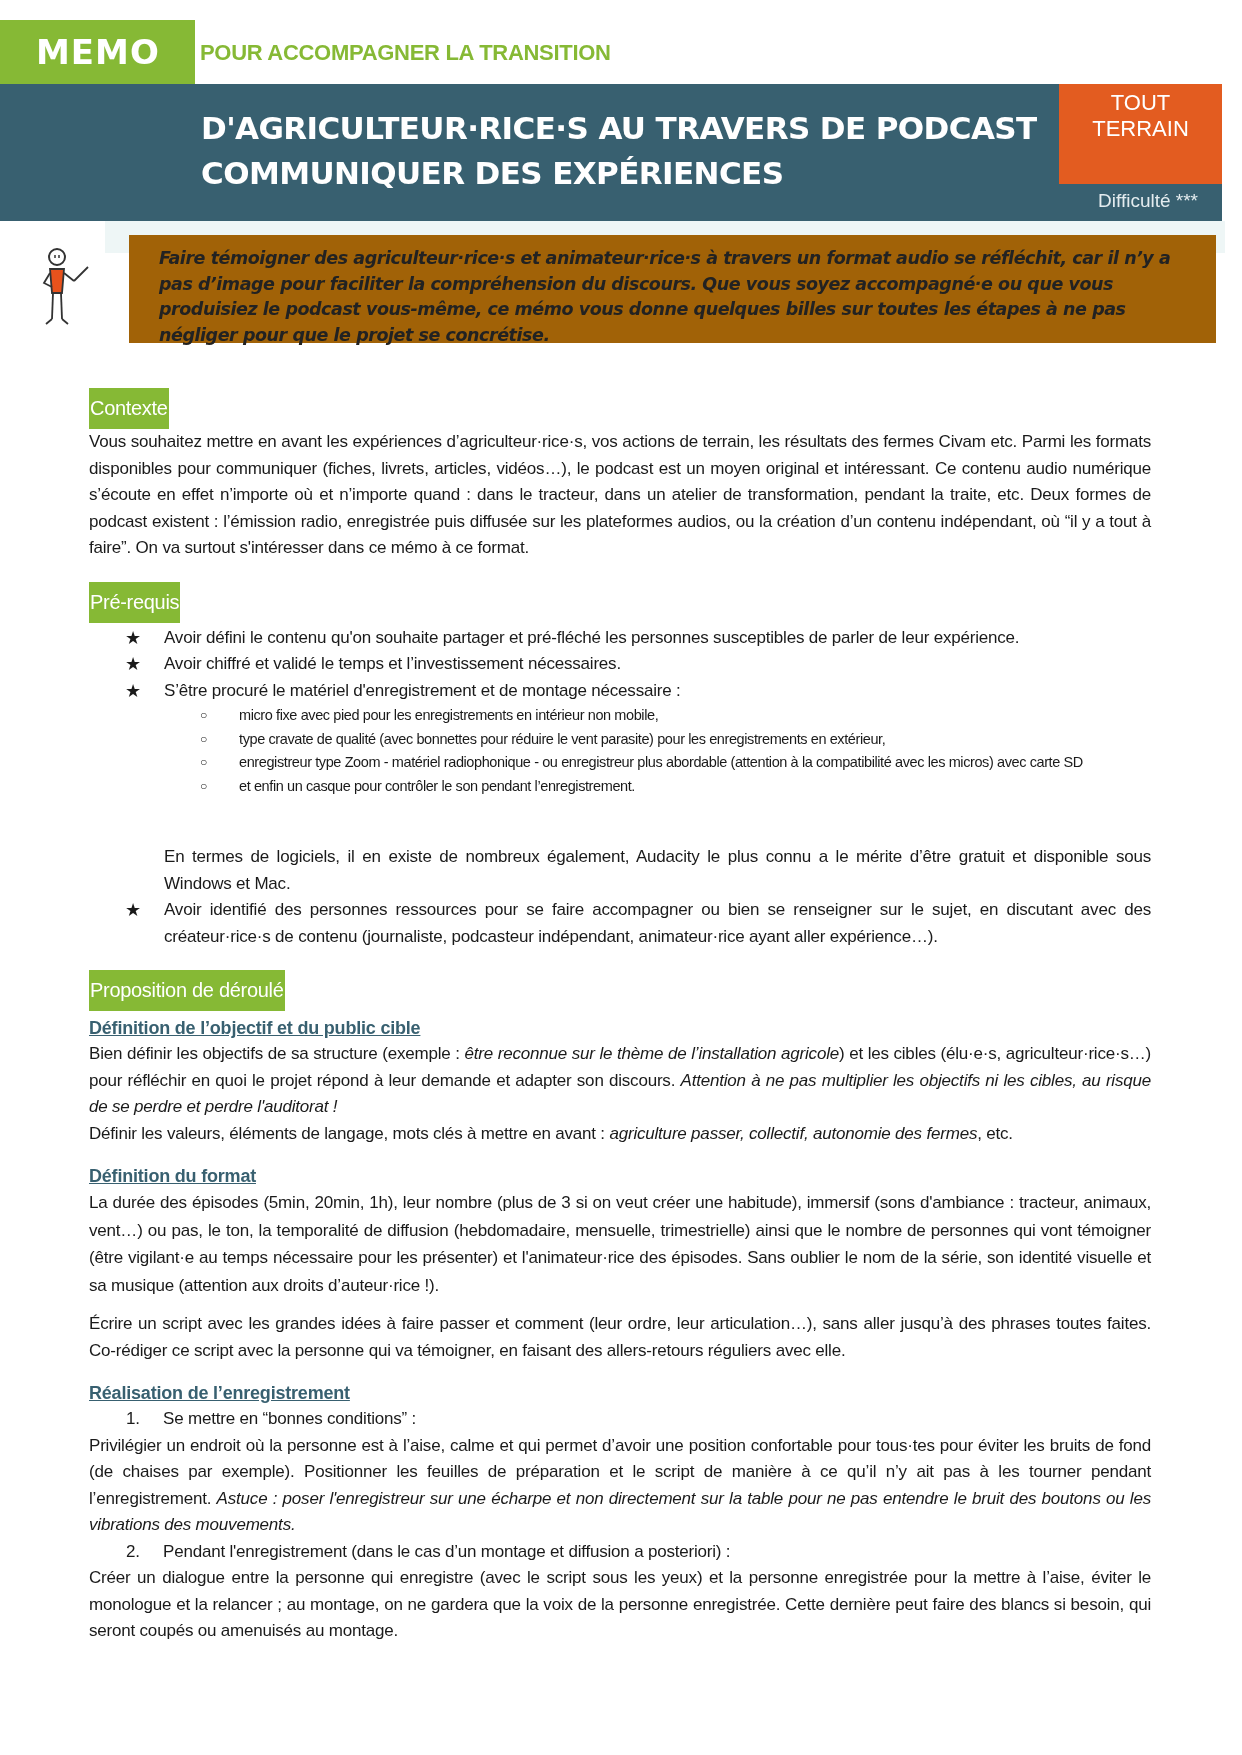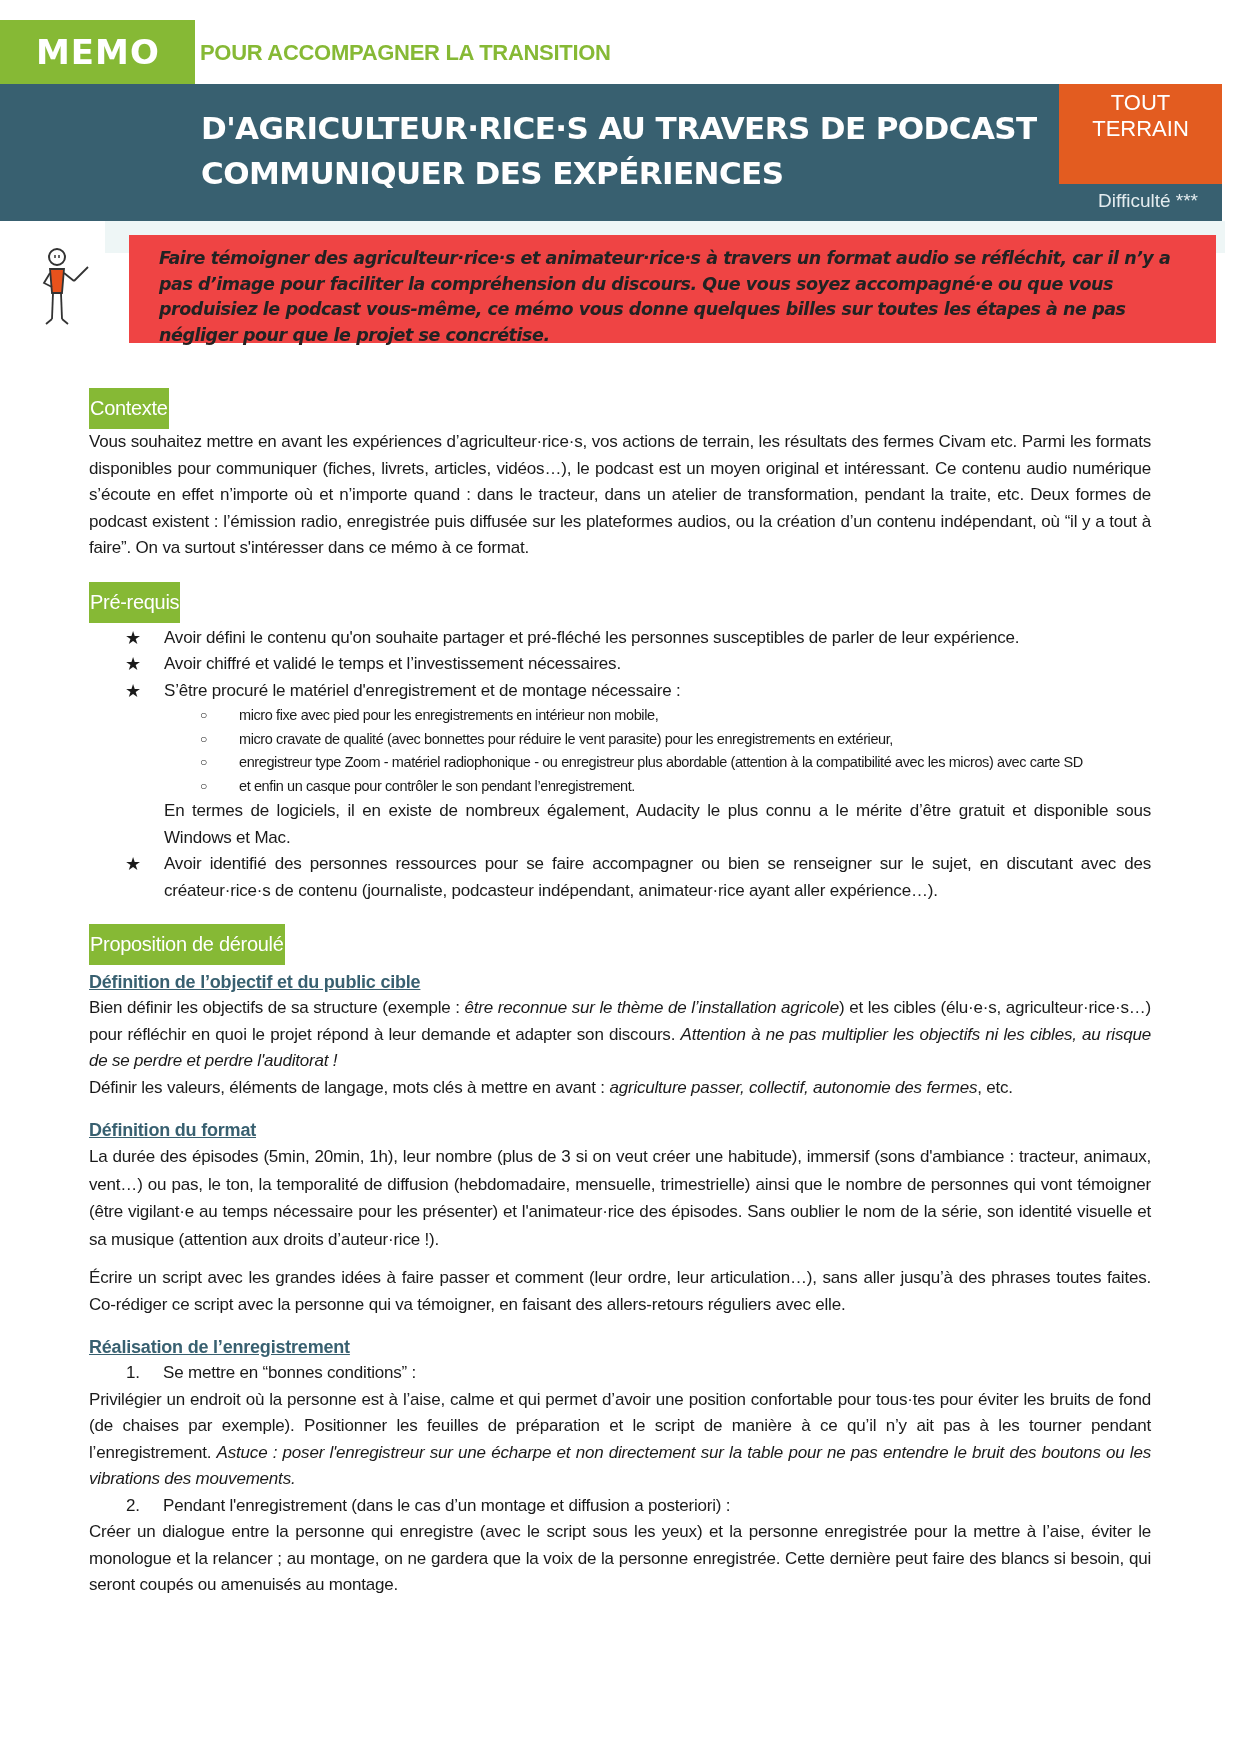--- a/index.html
+++ b/index.html
@@ -9,36 +9,36 @@
   
   .memo-tab { position: absolute; left: 0; top: 20px; width: 195px; height: 64px; background: #86b935; color: #fff; font-weight: bold; font-size: 34px; letter-spacing: 1px; display: flex; align-items: center; padding-left: 36px; font-family: "DejaVu Sans", sans-serif; }
   .memo-sub { position: absolute; left: 200px; top: 40px; color: #86b935; font-weight: bold; font-size: 22px; font-family: "Liberation Sans", sans-serif; letter-spacing: -0.3px; }
   .title-band { position: absolute; left: 0; top: 84px; width: 1222px; height: 137px; background: #386070; }
   .title-text { position: absolute; left: 201px; top: 106px; color: #fff; font-weight: bold; font-size: 31px; line-height: 45px; font-family: "DejaVu Sans", sans-serif; letter-spacing: -0.6px; }
   .badge { position: absolute; left: 1059px; top: 84px; width: 163px; height: 100px; background: #e35c20; color: #fff; text-align: center; font-size: 22px; line-height: 26px; padding-top: 6px; font-family: "Liberation Sans", sans-serif; }
   .difficulty { position: absolute; left: 1098px; top: 190px; color: #e4ecef; font-size: 19px; font-family: "Liberation Sans", sans-serif; }
 
   
   .intro-shade { position: absolute; left: 105px; top: 221px; width: 1120px; height: 32px; background: #eef6f6; }
-  .intro-box { position: absolute; left: 129px; top: 235px; width: 1087px; height: 108px; background: #ef4444; padding: 11px 22px 0 30px; }
+  .intro-box { position: absolute; left: 129px; top: 235px; width: 1087px; height: 108px; background: #a16207; padding: 11px 22px 0 30px; }
   .intro-text { font-style: italic; font-weight: bold; font-size: 17.5px; line-height: 25.5px; color: #222; font-family: "DejaVu Sans", sans-serif; letter-spacing: -0.45px; }
   .figure { position: absolute; left: 40px; top: 245px; width: 60px; height: 85px; }
 
   
   .content { position: absolute; left: 89px; top: 388px; width: 1062px; font-size: 17px; line-height: 26.5px; font-family: "Liberation Sans", sans-serif; letter-spacing: -0.2px; }
   .section-tag { display: inline-block; background: #86b935; color: #fff; font-size: 20px; line-height: 27px; padding: 7px 1px; letter-spacing: -0.3px; }
   .para { text-align: justify; }
   .gap { height: 20px; }
   ul.stars { list-style: none; margin-top: 2px; }
   ul.stars > li { position: relative; padding-left: 75px; text-align: justify; }
   ul.stars > li .star { position: absolute; left: 36px; top: 0; font-size: 18px; }
   ul.circles { list-style: none; font-size: 14.5px; line-height: 23.5px; letter-spacing: -0.4px; }
   ul.circles li { position: relative; padding-left: 75px; }
   ul.circles li .circ { position: absolute; left: 36px; top: 0; font-size: 12px; }
-  .after-list { padding-left: 75px; text-align: justify; }
+  .after-list { padding-left: 75px; text-align: justify; margin-top: 46px; }
   .subhead { color: #386070; font-weight: bold; text-decoration: underline; font-size: 18px; line-height: 26px; margin-top: 4px; }
   .num-item { padding-left: 37px; }
   .num-item .num { display: inline-block; width: 37px; }
   i { font-style: italic; }
 </style>
 </head>
 <body>
 
 <div class="memo-tab">MEMO</div>
 <div class="memo-sub">POUR ACCOMPAGNER LA TRANSITION</div>
@@ -83,21 +83,21 @@
   <div class="gap"></div>
 
   <section>
     <span class="section-tag">Pré-requis</span>
     <ul class="stars">
       <li><span class="star">★</span><span>Avoir défini le contenu qu'on souhaite partager et pré-fléché les personnes susceptibles de parler de leur expérience.</span></li>
       <li><span class="star">★</span><span>Avoir chiffré et validé le temps et l’investissement nécessaires.</span></li>
       <li><span class="star">★</span><span>S’être procuré le matériel d'enregistrement et de montage nécessaire :</span>
         <ul class="circles" style="margin-left:-75px;">
           <li style="margin-left:75px;"><span class="circ">○</span><span>micro fixe avec pied pour les enregistrements en intérieur non mobile,</span></li>
-          <li style="margin-left:75px;"><span class="circ">○</span><span>micro cravate de qualité (avec bonnettes pour réduire le vent parasite) pour les enregistrements en extérieur,</span></li>
+          <li style="margin-left:75px;"><span class="circ">○</span><span>type cravate de qualité (avec bonnettes pour réduire le vent parasite) pour les enregistrements en extérieur,</span></li>
           <li style="margin-left:75px;"><span class="circ">○</span><span>enregistreur type Zoom - matériel radiophonique - ou enregistreur plus abordable (attention à la compatibilité avec les micros) avec carte SD</span></li>
           <li style="margin-left:75px;"><span class="circ">○</span><span>et enfin un casque pour contrôler le son pendant l’enregistrement.</span></li>
         </ul>
         <p class="after-list" style="margin-left:-75px;">En termes de logiciels, il en existe de nombreux également, Audacity le plus connu a le mérite d’être gratuit et disponible sous Windows et Mac.</p>
       </li>
       <li><span class="star">★</span><span>Avoir identifié des personnes ressources pour se faire accompagner ou bien se renseigner sur le sujet, en discutant avec des créateur·rice·s de contenu (journaliste, podcasteur indépendant, animateur·rice ayant aller expérience…).</span></li>
     </ul>
   </section>
 
   <div class="gap"></div>

